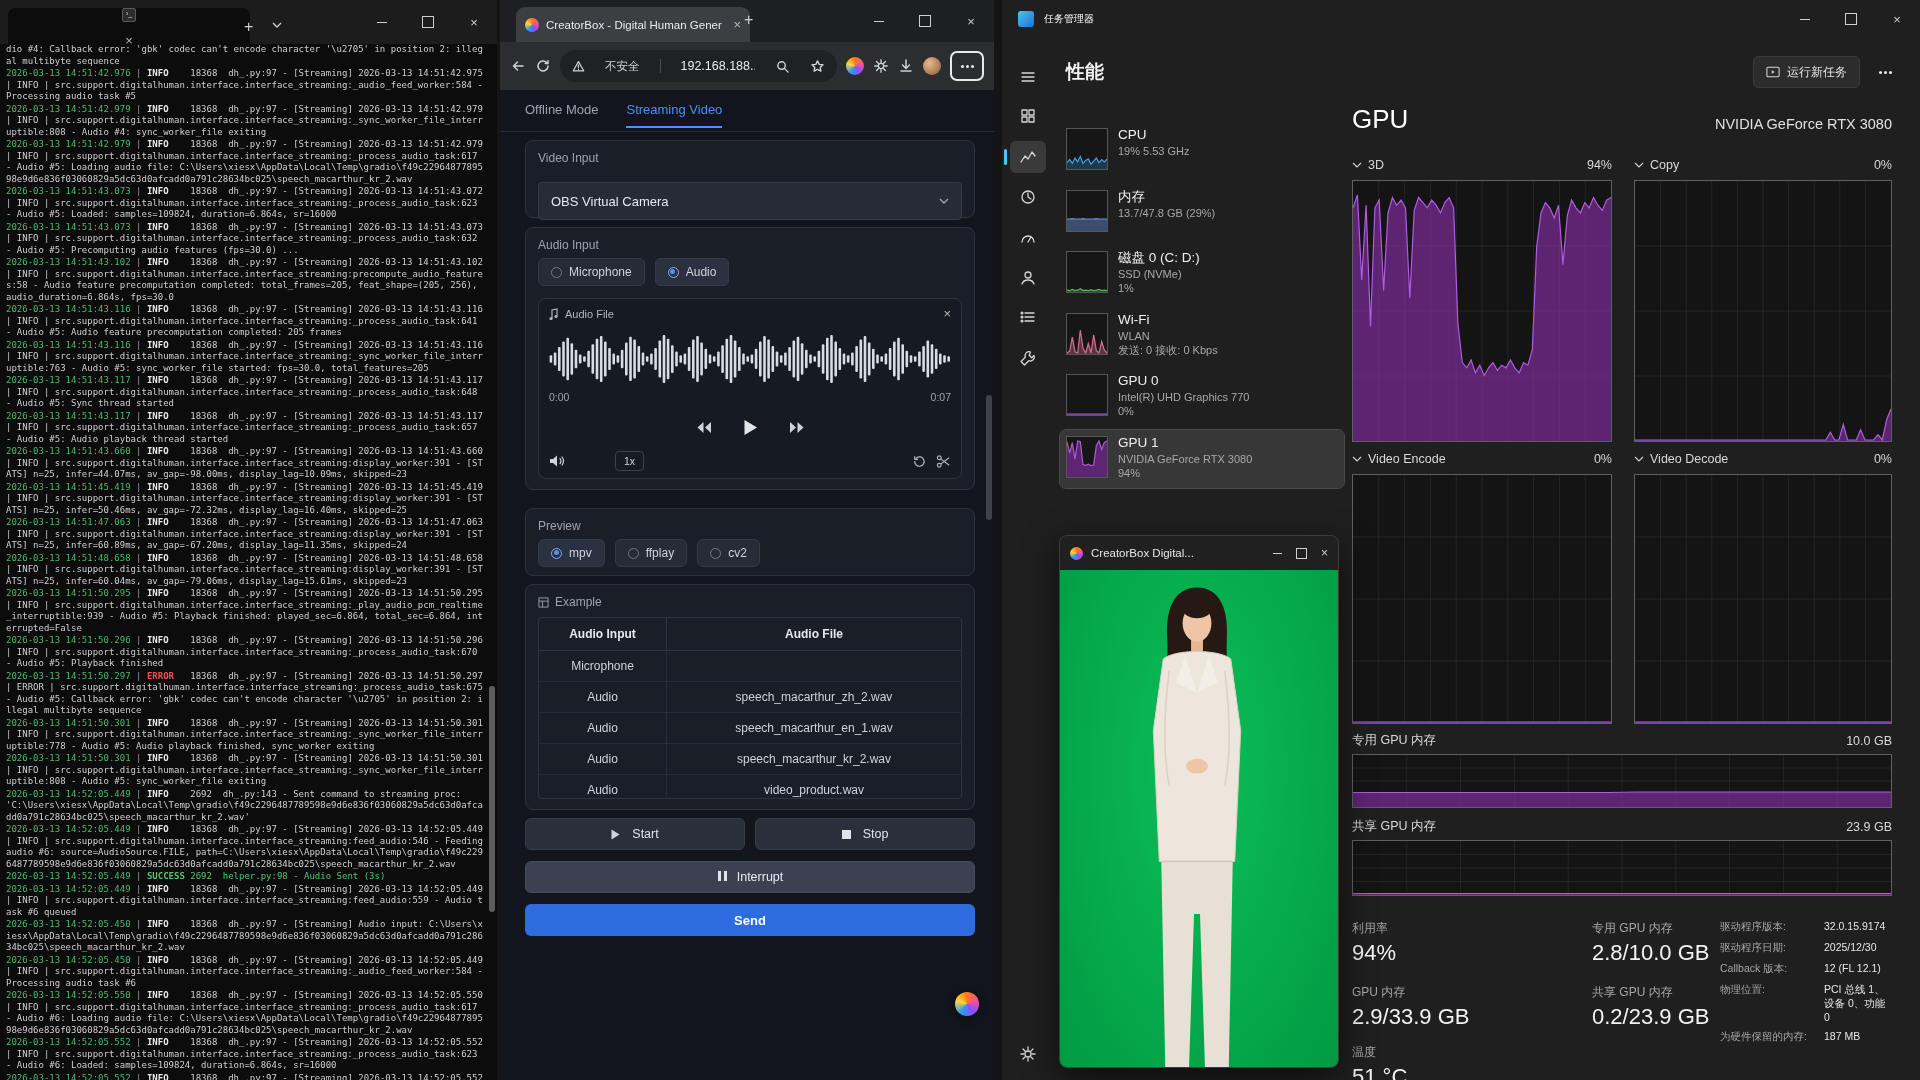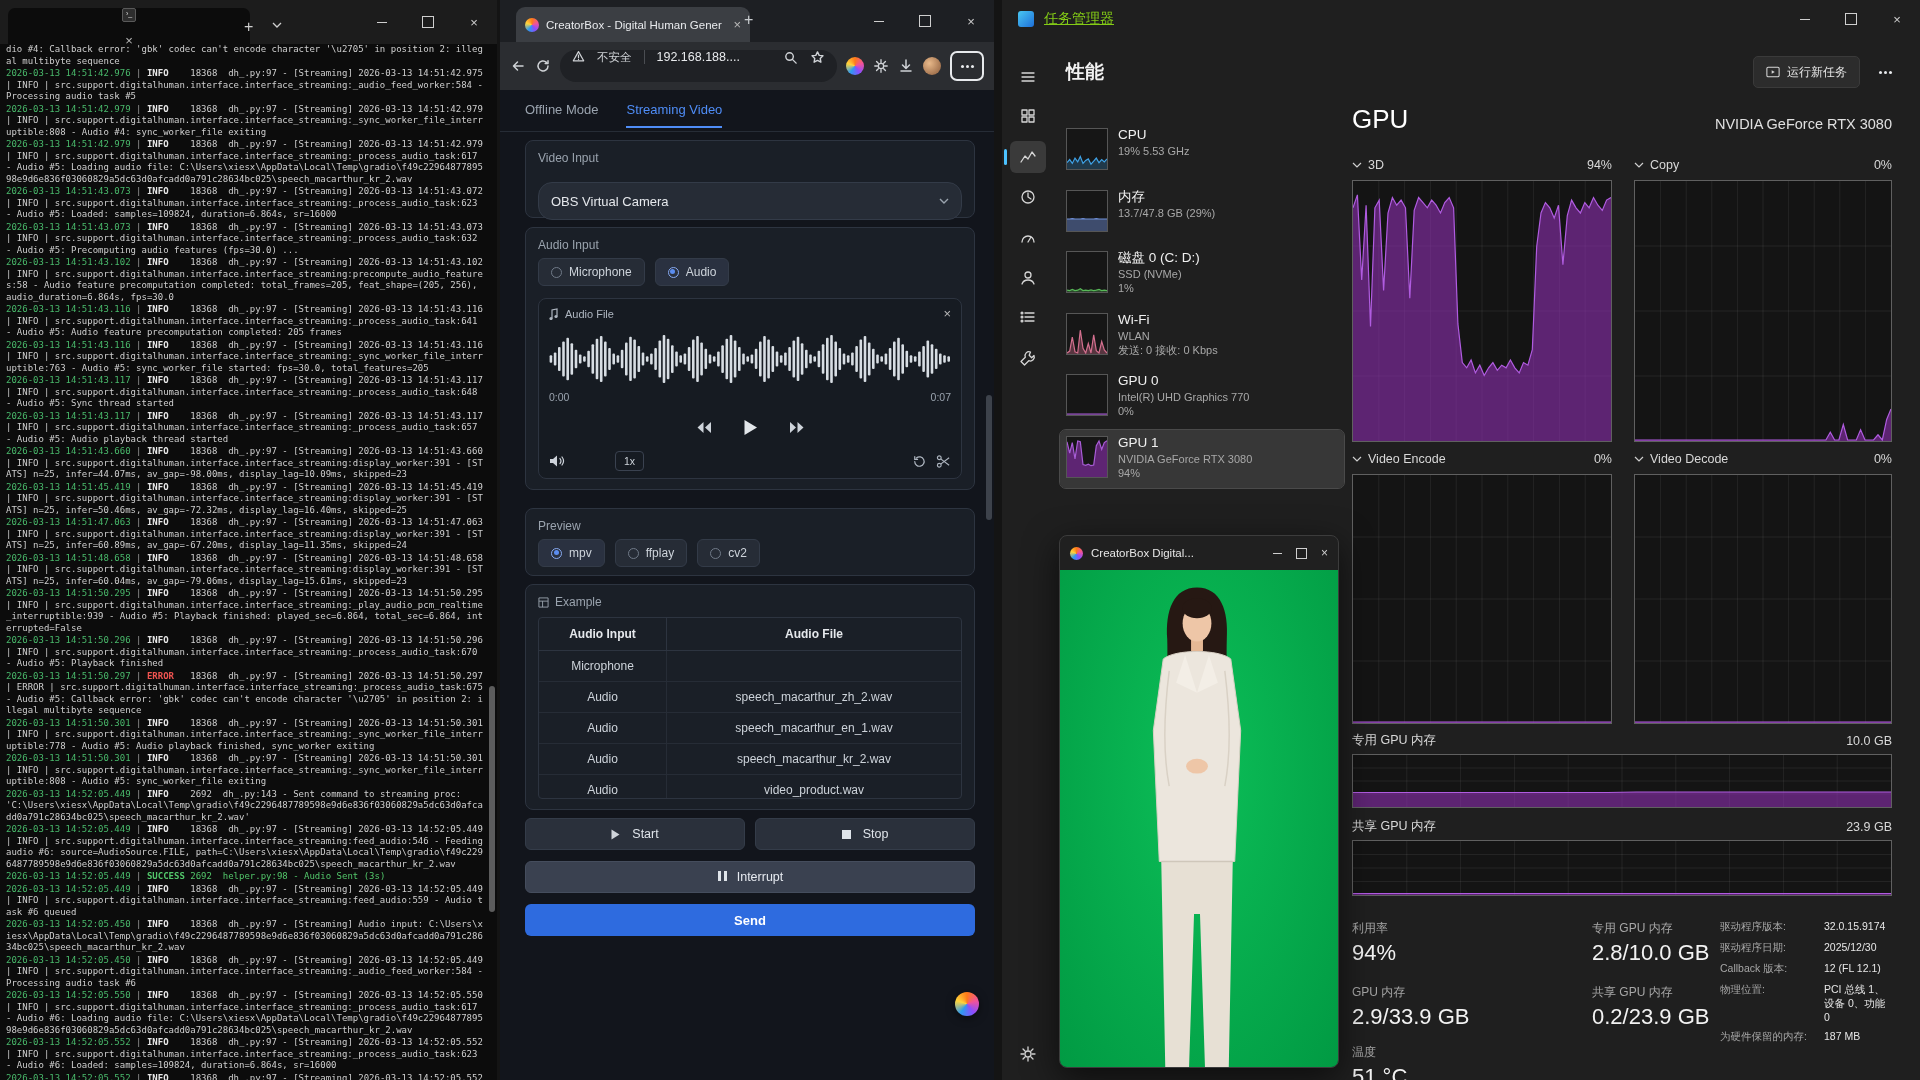--- a/index.html
+++ b/index.html
@@ -36,41 +36,41 @@
   .b-titlebar{position:relative;height:42px;background:#1d1f23;}
   .b-tab{position:absolute;left:16px;top:7px;width:216px;height:35px;background:#3b3e43;
          border-radius:9px 9px 0 0;display:flex;align-items:center;gap:7px;padding:0 9px;}
   .fav{width:14px;height:14px;border-radius:50%;flex:none;
        background:conic-gradient(#ff7a18,#f0529c,#8a4dff,#2d9bf0,#ffd43b,#ff7a18);}
   .b-tab-title{flex:1;font-size:11.5px;color:#e8eaed;white-space:nowrap;overflow:hidden;text-overflow:ellipsis;}
   .b-newtab{position:absolute;left:244px;top:11px;color:#c8cbcf;font-size:16px;}
   .b-toolbar{position:absolute;top:42px;left:0;right:0;height:48px;background:#2b2d31;
              display:flex;align-items:center;padding:0 10px;gap:9px;}
   .tb-ic svg{stroke:#cfd2d6;stroke-width:1.5;fill:none;stroke-linecap:round;stroke-linejoin:round;display:block;}
-  .b-pill{flex:1;height:32px;background:#1f2125;border-radius:16px;display:flex;
-          padding:0 12px;gap:12px;min-width:0;}
+  .b-pill{flex:1;height:32px;background:#1f2125;border-radius:16px;display:flex;align-items:center;
+          padding:0 12px;gap:20px;min-width:0;}
   .sec-txt{font-size:11.5px;color:#cfd2d6;white-space:nowrap;}
   .pill-div{width:1px;height:14px;background:#4a4d52;}
   .url-txt{font-size:12.5px;color:#e8eaed;white-space:nowrap;overflow:hidden;flex:1;}
   .ext-circle{width:18px;height:18px;border-radius:50%;flex:none;
        background:conic-gradient(#ff7a18,#f0529c,#8a4dff,#2d9bf0,#ffd43b,#ff7a18);}
   .avatar{width:18px;height:18px;border-radius:50%;flex:none;
        background:radial-gradient(circle at 35% 35%,#e8b98a,#8a5a3a);}
   .b-more{width:30px;height:26px;border:2px solid #e8eaed;border-radius:7px;display:flex;
           align-items:center;justify-content:center;}
   .dots3{width:3px;height:3px;border-radius:50%;background:#e8eaed;
          box-shadow:-5px 0 0 #e8eaed,5px 0 0 #e8eaed;}
   .b-content{position:absolute;top:90px;left:0;right:0;bottom:0;background:#12151c;overflow:hidden;}
   .pg-tabs{position:absolute;top:12px;left:25px;display:flex;gap:28px;font-size:13px;}
   .pg-tab{color:#9aa3ae;padding-bottom:9px;}
   .pg-tab.active{color:#4f8df7;border-bottom:2px solid #4f8df7;}
   .pg-tabline{position:absolute;top:41px;left:0;right:0;height:1px;background:#262c36;}
   .pg-panel{position:absolute;left:25px;width:450px;background:#1a1f27;border:1px solid #2d3440;border-radius:8px;box-sizing:border-box;}
   .pg-label{margin:10px 12px 6px;font-size:12px;color:#9aa3ae;display:flex;align-items:center;gap:6px;}
-  .pg-dd{margin:17px 12px;height:36px;background:#262c36;border:1px solid #333b48;border-radius:14px;
+  .pg-dd{margin:17px 12px;height:36px;background:#262c36;border:1px solid #333b48;border-radius:4px;
          display:flex;align-items:center;padding:0 12px;font-size:13px;color:#e5e8ec;}
   .chips{display:flex;gap:10px;margin:2px 12px;}
   .chip{height:26px;border-radius:6px;background:#262c36;border:1px solid #333b48;display:flex;
         align-items:center;gap:7px;padding:0 12px;font-size:12px;color:#cdd3da;}
   .chip.sel{background:#2a3140;border-color:#3c4references;}
   .r{width:11px;height:11px;border-radius:50%;border:1.5px solid #707a88;box-sizing:border-box;position:relative;flex:none;}
   .r.sel{border-color:#87a9f0;}
   .r.sel::after{content:"";position:absolute;left:1.5px;top:1.5px;width:5px;height:5px;border-radius:50%;background:#5b8df0;}
   .afile{position:absolute;left:12px;right:12px;top:70px;bottom:10px;background:#161b22;
          border:1px solid #2d3440;border-radius:8px;}
@@ -105,21 +105,21 @@
   .gr-float{position:absolute;top:902px;left:455px;width:24px;height:24px;border-radius:50%;
        background:conic-gradient(#ff7a18,#f0529c,#8a4dff,#2d9bf0,#ffd43b,#ff7a18);box-shadow:0 2px 8px rgba(0,0,0,.5);}
   .b-scroll{position:absolute;right:2px;top:305px;width:6px;height:125px;background:#3d424b;border-radius:3px;}
   .pausebars i{display:inline-block;width:3px;height:10px;background:#dfe4ea;margin:0 1.5px;}
   .stopsq{width:9px;height:9px;background:#dfe4ea;}
 
   
   #tm{position:absolute;left:1002px;top:0;width:918px;height:1080px;background:#1f1f1f;color:#e6e6e6;}
   .tm-titlebar{position:relative;height:38px;display:flex;align-items:center;padding-left:16px;gap:10px;}
   .tm-appic{width:16px;height:16px;border-radius:3px;background:linear-gradient(135deg,#49c7f2,#1e6fd9);}
-  .tm-title{font-size:14px;color:#84cc16;text-decoration:underline;}
+  .tm-title{font-size:10px;color:#ffffff;}
   .tm-header{position:absolute;top:54px;left:64px;right:20px;height:36px;display:flex;align-items:center;justify-content:center;}
   .tm-page-title{font-size:19px;font-weight:600;color:#f2f2f2;}
   .tm-runbtn{margin-left:auto;height:30px;display:flex;align-items:center;gap:7px;padding:0 12px;
              background:#2c2c2c;border:1px solid #3a3a3a;border-radius:5px;font-size:12px;color:#e6e6e6;}
   .tm-more{width:30px;height:30px;margin-left:10px;display:flex;align-items:center;justify-content:center;border-radius:5px;}
   .tm-rail{position:absolute;left:0;top:54px;width:52px;bottom:0;}
   .ric{position:absolute;left:8px;width:36px;height:32px;display:flex;align-items:center;justify-content:center;border-radius:6px;}
   .ric svg{stroke:#d6d6d6;stroke-width:1.3;fill:none;stroke-linecap:round;stroke-linejoin:round;display:block;}
   .ric.sel{background:#3a3a3a;}
   .ric.sel::before{content:"";position:absolute;left:-6px;top:8px;width:3px;height:16px;border-radius:2px;background:#4cc2ff;}

